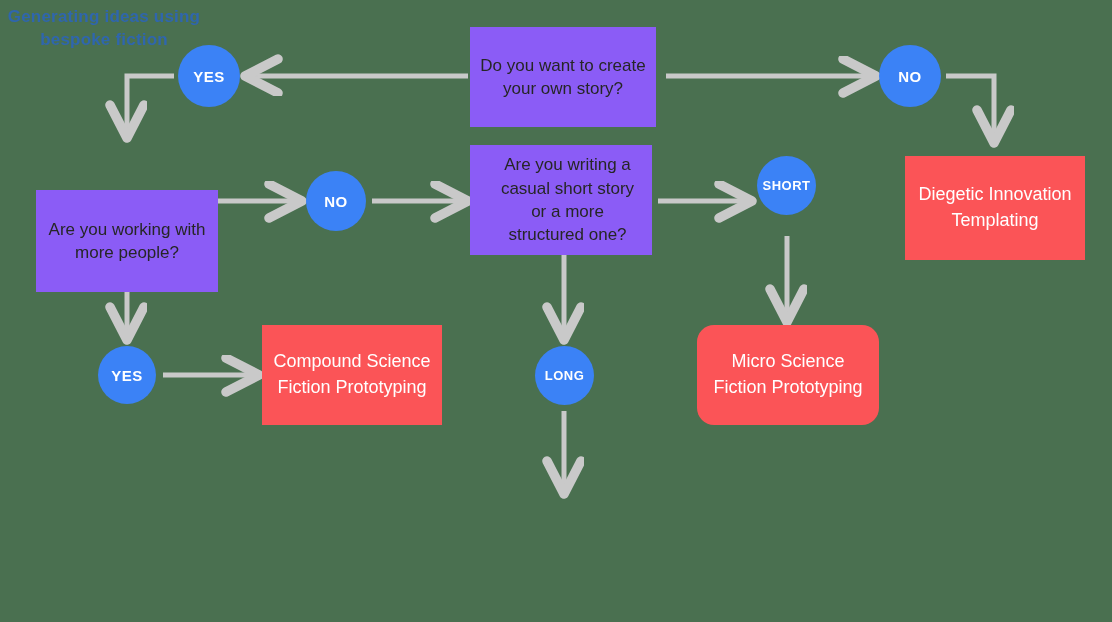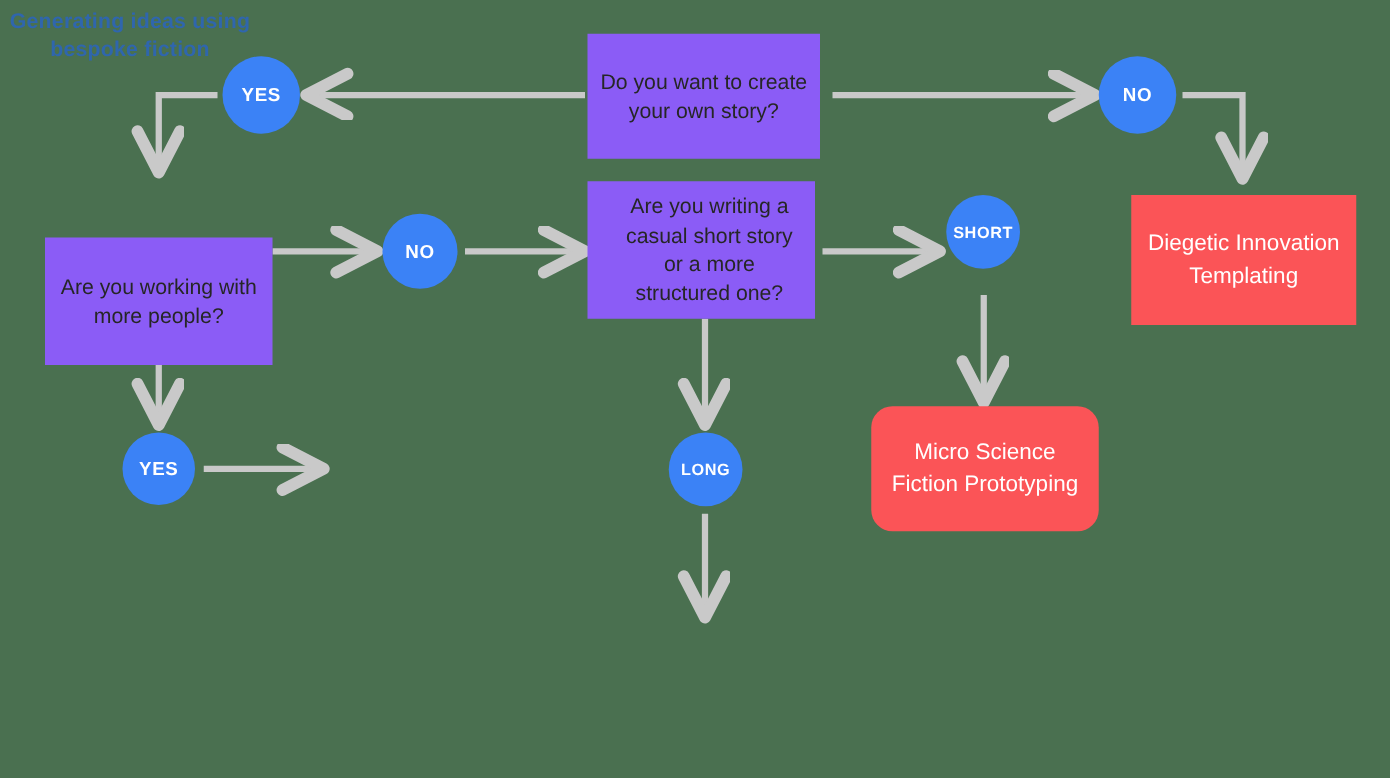--- a/index.html
+++ b/index.html
@@ -137,17 +137,18 @@
   <div class="badge" style="left:306px; top:171px; width:60px; height:60px; font-size:15px;">NO</div>
 
   <div class="badge" style="left:98px; top:346px; width:58px; height:58px; font-size:15px;">YES</div>
 
   <div class="badge sm-text" style="left:757px; top:156px; width:59px; height:59px;">SHORT</div>
 
   <div class="badge sm-text" style="left:535px; top:346px; width:59px; height:59px;">LONG</div>
 
   <div class="rbox" style="left:905px; top:156px; width:180px; height:104px;">Diegetic Innovation Templating</div>
 
+  <div class="rbox" style="left:262px; top:325px; width:180px; height:100px;">Compound Science Fiction Prototyping</div>
 
   <div class="rbox" style="left:697px; top:325px; width:182px; height:100px;border-radius:17px;">Micro Science Fiction Prototyping</div>
 
 
 </div>
 
 </body></html>

